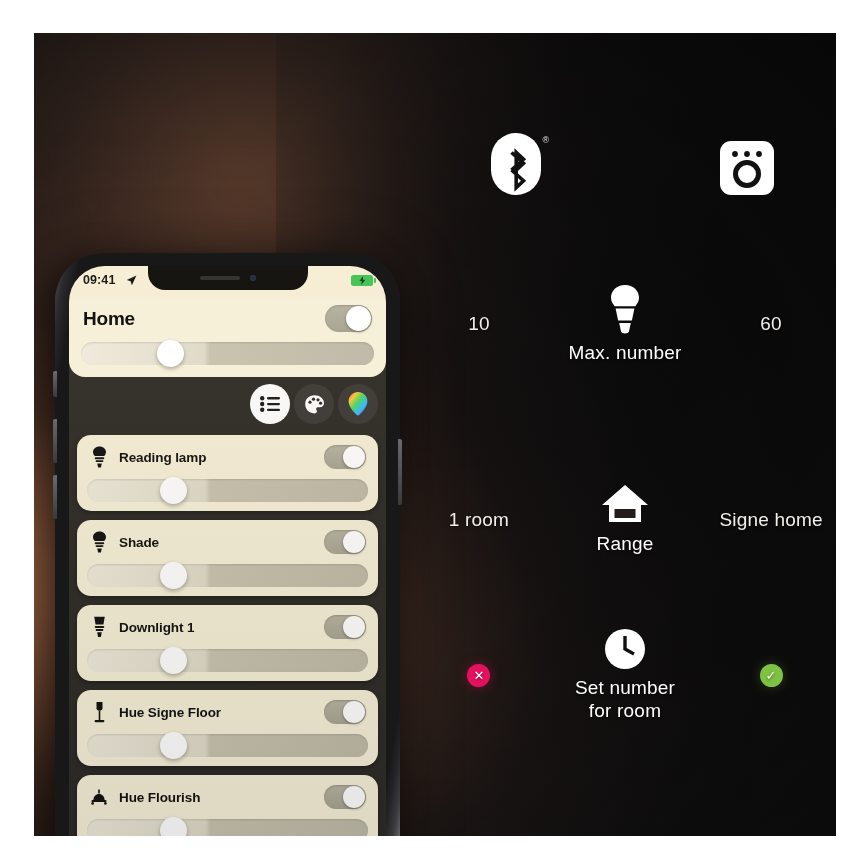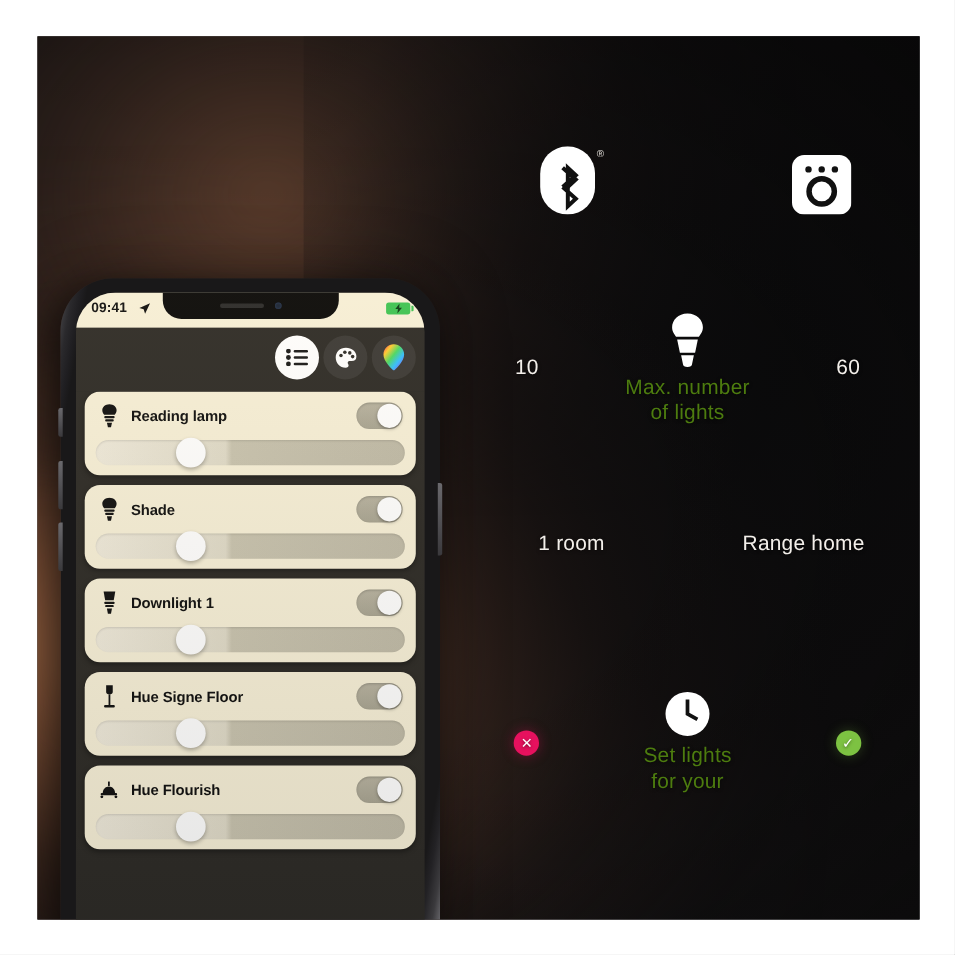--- a/index.html
+++ b/index.html
@@ -100,21 +100,21 @@
     color: #f3efea;
     font-size: 19px;
     font-weight: 400;
     letter-spacing: 0.2px;
     text-shadow: 0 1px 3px rgba(0,0,0,0.55);
   }
   .ccell.center {
     flex: 1.25 1 0;
   }
   .feature-label {
-    color: #4d7c0f;
+    color: #ffffff;
     font-size: 19px;
     line-height: 23px;
     margin-top: 6px;
     text-shadow: 0 1px 3px rgba(0,0,0,0.55);
   }
   .icon-wrap { display: block; margin: 0 auto; }
 
   
   .badge {
     width: 23px; height: 23px;
@@ -397,43 +397,51 @@
     <div class="crow" style="top:250px;">
       <div class="ccell">10</div>
       <div class="ccell center">
         <svg class="icon-wrap" width="36" height="52" viewBox="0 0 36 52">
           <path d="M18 2 C26.5 2 32 8 32 14.6 C32 19 29.6 21.4 28.4 23.2 L7.6 23.2 C6.4 21.4 4 19 4 14.6 C4 8 9.5 2 18 2 Z" fill="#ffffff"></path>
           <path d="M8.6 25.6 L27.4 25.6 L24.9 37.6 L11.1 37.6 Z" fill="#ffffff"></path>
           <path d="M12.2 40 L23.8 40 L22.2 47.6 C22.2 49.6 20.4 50.6 18 50.6 C15.6 50.6 13.8 49.6 13.8 47.6 Z" fill="#ffffff"></path>
         </svg>
         <div class="feature-label">
           <div>Max. number</div>
-          <div>of lights</div>
         </div>
       </div>
       <div class="ccell">60</div>
     </div>
 
     <div class="crow" style="top:451px;">
       <div class="ccell">1 room</div>
-      <div class="ccell">Range home</div>
+      <div class="ccell center">
+        <svg class="icon-wrap" width="48" height="42" viewBox="0 0 48 42">
+          <path d="M24 1 L47 21 L40 21 L40 38 L8 38 L8 21 L1 21 Z" fill="#ffffff"></path>
+          <rect x="13.5" y="25" width="21" height="9" fill="#241c18"></rect>
+        </svg>
+        <div class="feature-label">
+          <div>Range</div>
+        </div>
+      </div>
+      <div class="ccell">Signe home</div>
     </div>
 
     <div class="crow" style="top:595px;">
       <div class="ccell">
         <span class="badge no">✕</span>
       </div>
       <div class="ccell center">
         <svg class="icon-wrap" width="42" height="42" viewBox="0 0 42 42">
           <circle cx="21" cy="21" r="20" fill="#ffffff"></circle>
           <path d="M21 8 L21 21 L30 26" fill="none" stroke="#111111" stroke-width="3.4" stroke-linecap="butt" stroke-linejoin="miter"></path>
         </svg>
         <div class="feature-label">
-          <div>Set lights</div>
-          <div>for your</div>
+          <div>Set number</div>
+          <div>for room</div>
         </div>
       </div>
       <div class="ccell">
         <span class="badge yes">✓</span>
       </div>
     </div>
   </div>
 
   <div id="phone">
     <div id="phone-body"></div>
@@ -453,20 +461,31 @@
         <svg id="loc-arrow" width="11" height="11" viewBox="0 0 11 11">
           <path d="M10.4 0.6 L0.7 4.9 L4.6 6.2 L5.9 10.2 Z" fill="#111111"></path>
         </svg>
         <div id="battery">
           <svg width="7" height="9" viewBox="0 0 7 9">
             <path d="M4.2 0 L0.4 5 L2.8 5 L2.2 9 L6.4 3.7 L3.9 3.7 Z" fill="#0d3d17"></path>
           </svg>
         </div>
       </div>
 
+      <div id="home-card">
+        <div id="home-row">
+          <span id="home-title">Home</span>
+          <div class="toggle">
+            <div class="knob"></div>
+          </div>
+        </div>
+        <div class="slider">
+          <div class="sknob" style="left:26%;"></div>
+        </div>
+      </div>
 
       <div id="tabs-area">
         <div id="tabs">
           <div class="tab-btn active">
             <svg width="20" height="16" viewBox="0 0 20 16">
               <circle cx="2.2" cy="2.2" r="2.2" fill="#1a1a1a"></circle>
               <circle cx="2.2" cy="8" r="2.2" fill="#1a1a1a"></circle>
               <circle cx="2.2" cy="13.8" r="2.2" fill="#1a1a1a"></circle>
               <rect x="7" y="1.1" width="13" height="2.3" rx="1.1" fill="#1a1a1a"></rect>
               <rect x="7" y="6.9" width="13" height="2.3" rx="1.1" fill="#1a1a1a"></rect>

